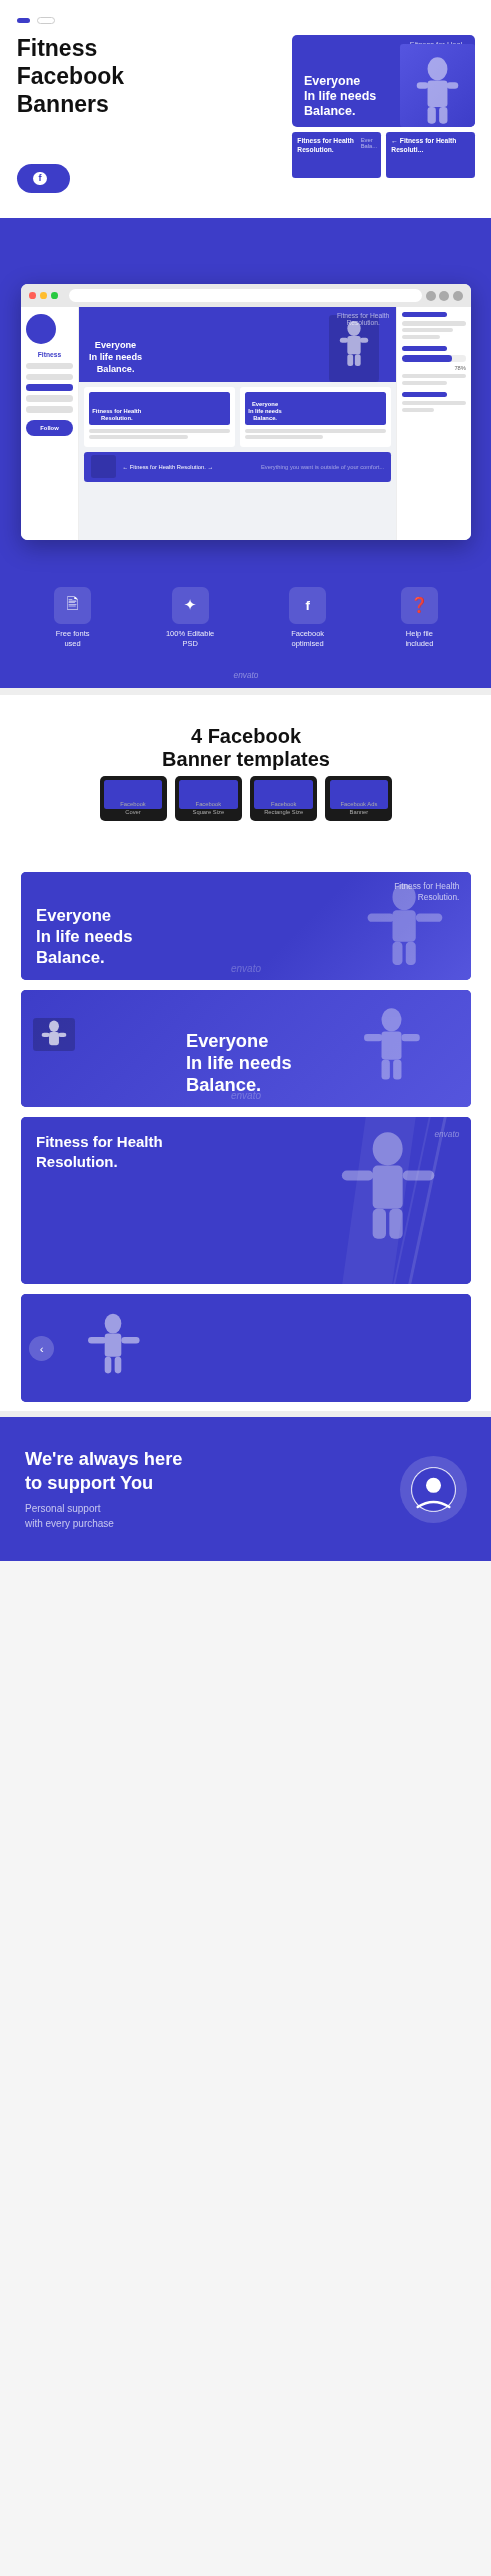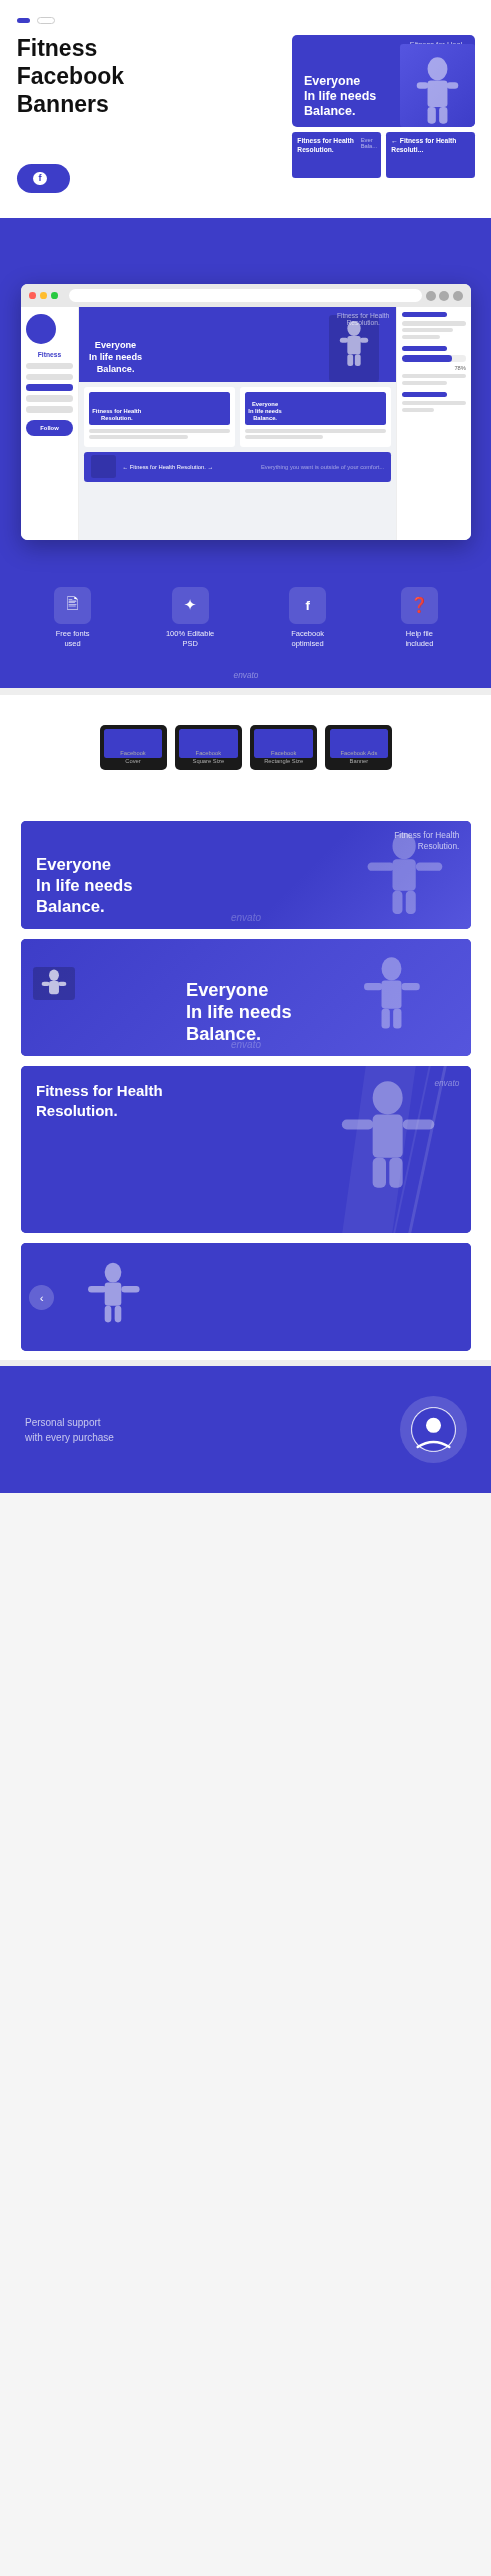--- a/index.html
+++ b/index.html
@@ -853,20 +853,21 @@
   <div class="feature-item">
     <div class="feature-icon-box">❓</div>
     <div class="feature-label">Help file<br>included</div>
   </div>
 </div>
 <div class="feature-envato">envato</div>
 
 <div class="section-divider"></div>
 
 <div class="section-templates">
+  <h2 class="templates-title">4 Facebook<br>Banner templates</h2>
 
   <div class="template-thumbs">
     <div class="template-thumb">
       <div class="template-thumb-inner"></div>
       <span class="template-thumb-label">Facebook<br>Cover</span>
     </div>
     <div class="template-thumb">
       <div class="template-thumb-inner"></div>
       <span class="template-thumb-label">Facebook<br>Square Size</span>
     </div>
@@ -968,20 +969,21 @@
     <div class="image-post-right-arrow">›</div>
     <div class="image-post-bottom"></div>
   </div>
 
 </div>
 
 <div class="section-divider"></div>
 
 <div class="section-support">
   <div class="support-text">
+    <h2>We're always here<br>to support You</h2>
     <p>Personal support<br>with every purchase</p>
   </div>
   <div class="support-icon">
     <div class="support-circle">
       <div class="support-face">
         <svg viewBox="0 0 54 54" width="45" height="45">
           <circle cx="27" cy="27" r="26" fill="#3d3dc8" stroke="rgba(255,255,255,0.4)" stroke-width="1"></circle>
           <circle cx="27" cy="22" r="9" fill="#fff"></circle>
           <path d="M8 48 Q27 36 46 48" stroke="#fff" stroke-width="3" fill="none" stroke-linecap="round"></path>
         </svg>

